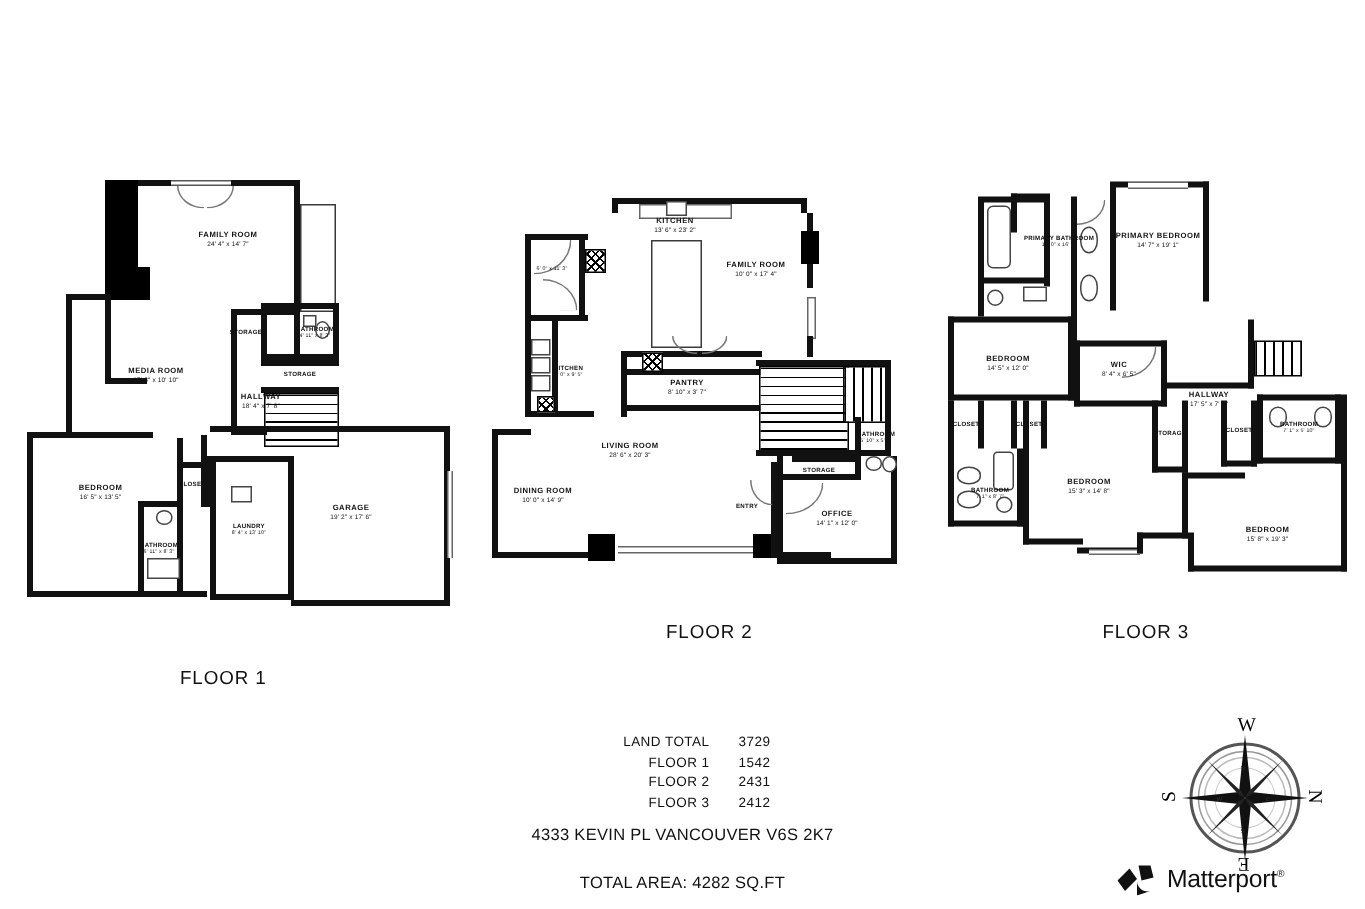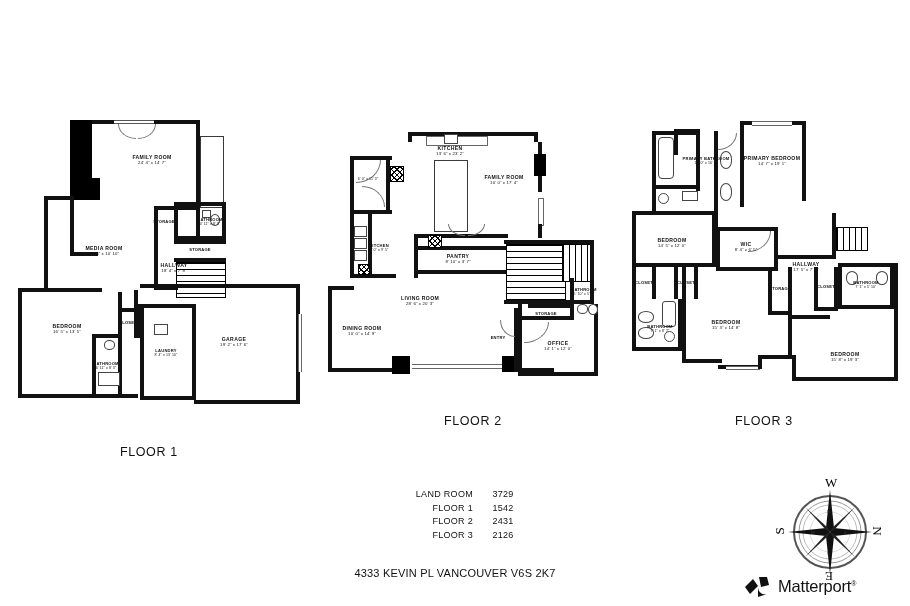--- a/index.html
+++ b/index.html
@@ -40,21 +40,21 @@
   
   .floor-caption{position:absolute;font-size:12.5px;letter-spacing:.6px;color:#111;
      font-family:"Liberation Sans", sans-serif;white-space:nowrap;}
 
   
   .summary{position:absolute;left:395px;top:489px;width:160px;font-size:9px;color:#111;}
   .summary .row{display:flex;justify-content:flex-start;margin-bottom:3.6px;letter-spacing:.3px;}
   .summary .k{width:78px;text-align:right;padding-right:0;}
   .summary .v{width:60px;text-align:center;}
   .addr{position:absolute;left:0;right:0;text-align:center;font-size:11px;letter-spacing:.2px;color:#111;}
-  .addr.l1{top:567px;}
+  .addr.l1{top:551px;}
   .addr.l2{top:583px;}
 
   
   .compass{position:absolute;left:778px;top:480px;width:104px;height:104px;}
   .mp-logo{position:absolute;left:745px;top:575px;display:flex;align-items:center;gap:7px;}
   .mp-logo .mark{width:26px;height:22px;position:relative;}
   .mp-logo .txt{font-size:16.5px;letter-spacing:-.2px;color:#111;font-family:"Liberation Sans",sans-serif;}
   .mp-logo .reg{font-size:7px;vertical-align:super;}
 </style>
 </head>
@@ -407,38 +407,39 @@
     </div>
     <div class="lbl ctr tiny rot90" style="left:56px;top:168px;">
       <span class="nm">CLOSET</span>
     </div>
   </div>
 
   <div class="floor-caption" style="left:735px;top:414px;">FLOOR 3</div>
 
   <div class="summary">
     <div class="row">
-      <span class="k">LAND ROOM</span>
+      <span class="k">LAND TOTAL</span>
       <span class="v">3729</span>
     </div>
     <div class="row">
       <span class="k">FLOOR 1</span>
       <span class="v">1542</span>
     </div>
     <div class="row">
       <span class="k">FLOOR 2</span>
       <span class="v">2431</span>
     </div>
     <div class="row">
       <span class="k">FLOOR 3</span>
-      <span class="v">2126</span>
+      <span class="v">2412</span>
     </div>
   </div>
 
   <div class="addr l1">4333 KEVIN PL VANCOUVER V6S 2K7</div>
+  <div class="addr l2">TOTAL AREA: 4282 SQ.FT</div>
 
   <div class="compass">
     <svg viewBox="0 0 104 104" width="104" height="104">
       <circle cx="52" cy="52" r="36" fill="#fff" stroke="#555" stroke-width="2"></circle>
       <circle cx="52" cy="52" r="31" fill="#fff" stroke="#999" stroke-width="1"></circle>
       <circle cx="52" cy="52" r="27" fill="#fff" stroke="#bbb" stroke-width="1"></circle>
       <circle cx="52" cy="52" r="20" fill="#fff" stroke="#ccc" stroke-width="0.7"></circle>
       <g stroke="#888" stroke-width="0.5">
         <line x1="52" y1="21" x2="52" y2="26"></line>
           <line x1="52" y1="78" x2="52" y2="83"></line>

